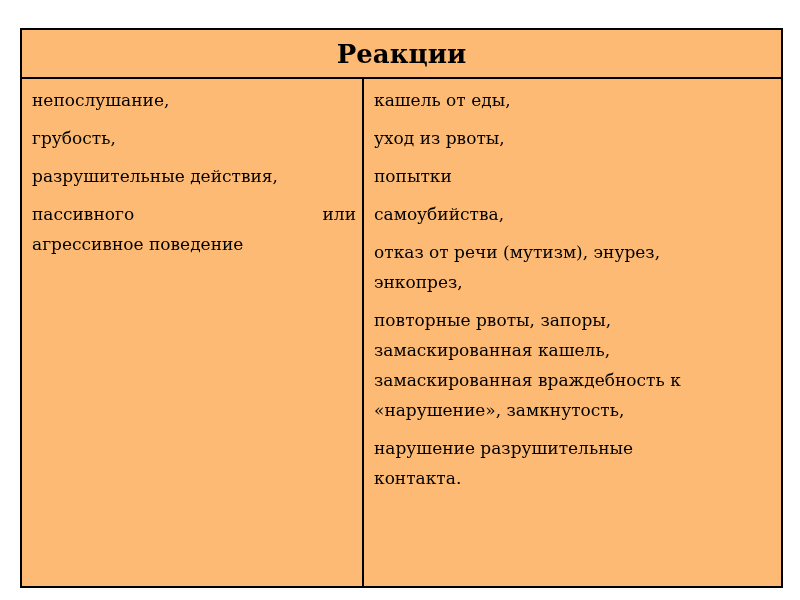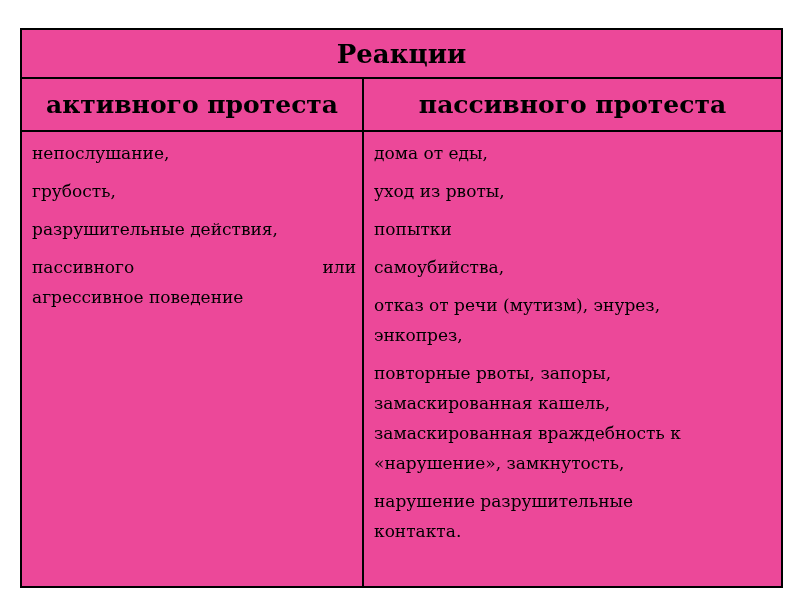--- a/index.html
+++ b/index.html
@@ -17,21 +17,21 @@
     overflow: hidden;
   }
   table.reactions {
     position: absolute;
     left: 20px;
     top: 28px;
     width: 761px;
     height: 560px;
     border-collapse: collapse;
     table-layout: fixed;
-    background: #ec4899;
+    background: #fdba74;
   }
   table.reactions th,
   table.reactions td {
     border: 2px solid #000000;
     color: #000000;
   }
   tr.title-row { height: 49px; }
   tr.header-row { height: 53px; }
   th.title-cell {
     font-size: 26px;
@@ -75,45 +75,41 @@
 <div class="slide">
   <table class="reactions">
     <colgroup>
       <col style="width:342px">
       <col style="width:419px">
     </colgroup>
     <thead>
       <tr class="title-row">
         <th class="title-cell" colspan="2">Реакции</th>
       </tr>
-      <tr class="header-row">
-        <th class="col-header">активного протеста</th>
-        <th class="col-header">пассивного протеста</th>
-      </tr>
     </thead>
     <tbody>
       <tr class="body-row">
         <td class="cell">
             <div class="para">
               <div class="line">непослушание,</div>
             </div>
             <div class="para">
               <div class="line">грубость,</div>
             </div>
             <div class="para">
               <div class="line">разрушительные действия,</div>
             </div>
             <div class="para">
               <div class="line justify">пассивного или</div>
               <div class="line">агрессивное поведение</div>
             </div>
           </td>
         <td class="cell">
             <div class="para">
-              <div class="line">дома от еды,</div>
+              <div class="line">кашель от еды,</div>
             </div>
             <div class="para">
               <div class="line">уход из рвоты,</div>
             </div>
             <div class="para">
               <div class="line">попытки</div>
             </div>
             <div class="para">
               <div class="line">самоубийства,</div>
             </div>

